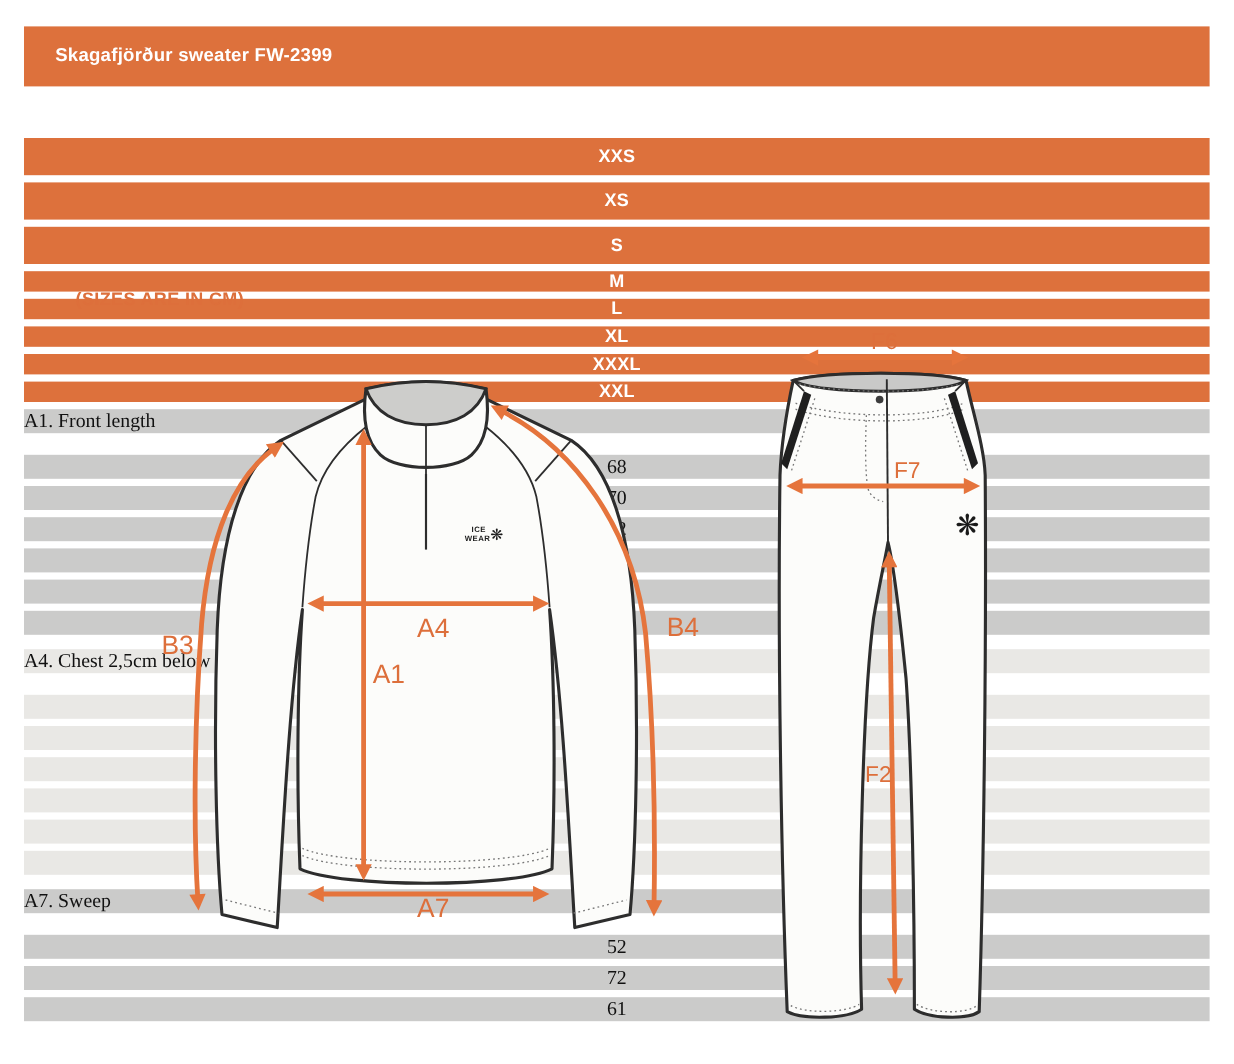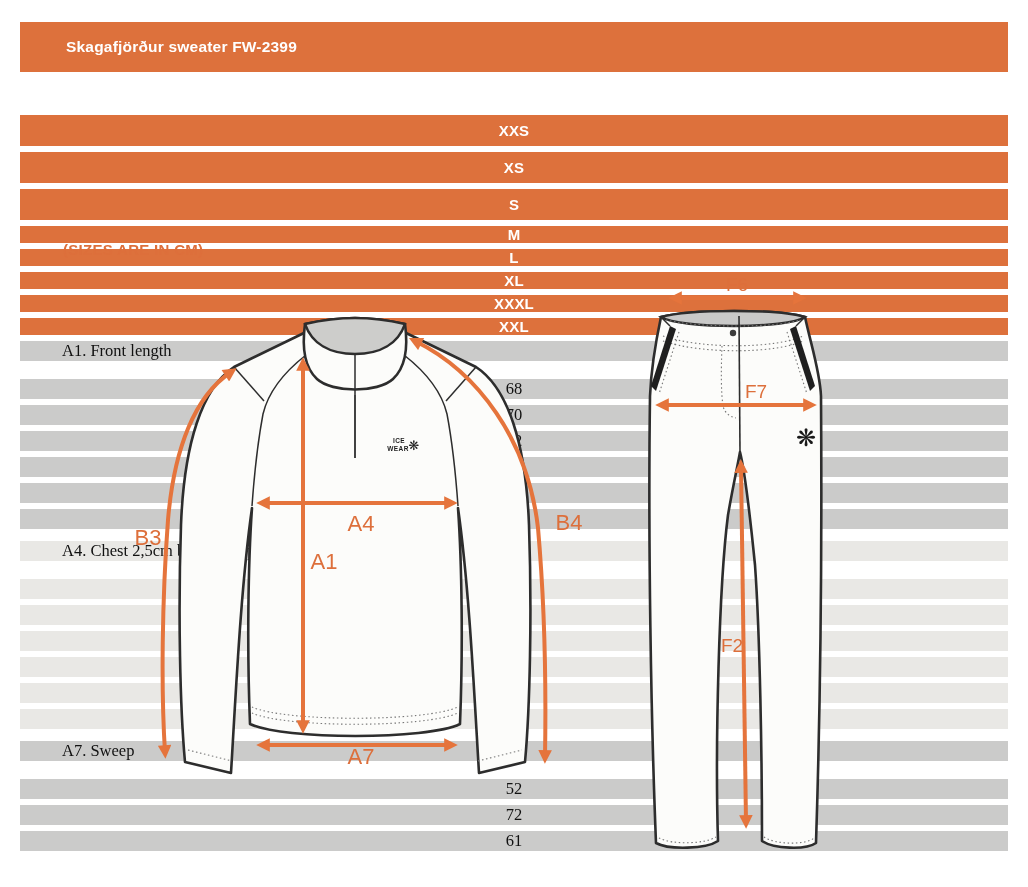--- a/index.html
+++ b/index.html
@@ -5,22 +5,22 @@
   html,body{margin:0;padding:0;background:#fff;}
   .stage{position:relative;width:1028px;height:887px;background:#ffffff;overflow:hidden;
          font-family:"Liberation Sans",sans-serif;}
   
   .size-table{position:absolute;left:20px;top:22px;width:988px;display:grid;
 　            grid-template-columns:317px 11px repeat(8,1fr);
               grid-template-rows:50px repeat(4,31px);
               column-gap:4.5px;row-gap:6px;}
   .c{display:flex;align-items:center;justify-content:center;overflow:hidden;}
   .head{background:#dd713c;color:#ffffff;font-weight:bold;font-size:15px;letter-spacing:.2px;}
-  .t{justify-content:flex-start;padding-left:46px;font-size:15.5px;}
-  .lab{justify-content:flex-start;padding-left:42px;
+  .t{justify-content:flex-start;padding-left:26px;font-size:15.5px;}
+  .lab{justify-content:flex-start;
        font-family:"Liberation Serif",serif;font-size:16.5px;color:#111;}
   .val{font-family:"Liberation Serif",serif;font-size:16.5px;color:#111;}
   .dark{background:#cbcbca;}
   .light{background:#e9e8e5;}
   .sp{background:transparent;}
   
   .note{position:absolute;left:63px;top:241px;color:#dd6f3b;
         font-size:15px;font-weight:600;letter-spacing:.3px;}
   
   .diagram{position:absolute;left:0;top:270px;width:1028px;height:617px;}

